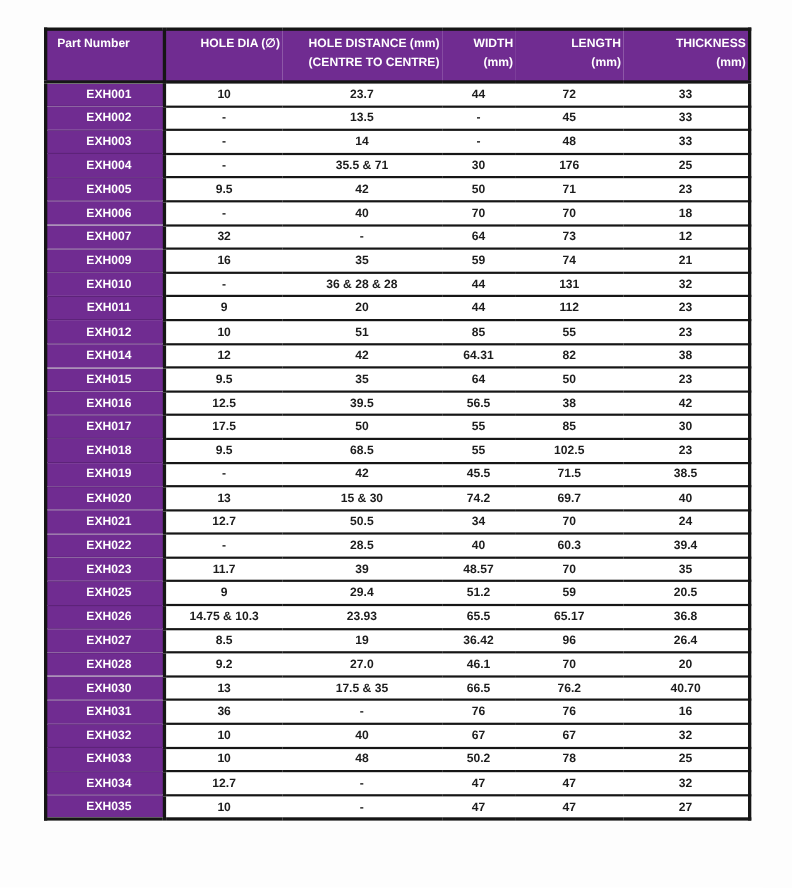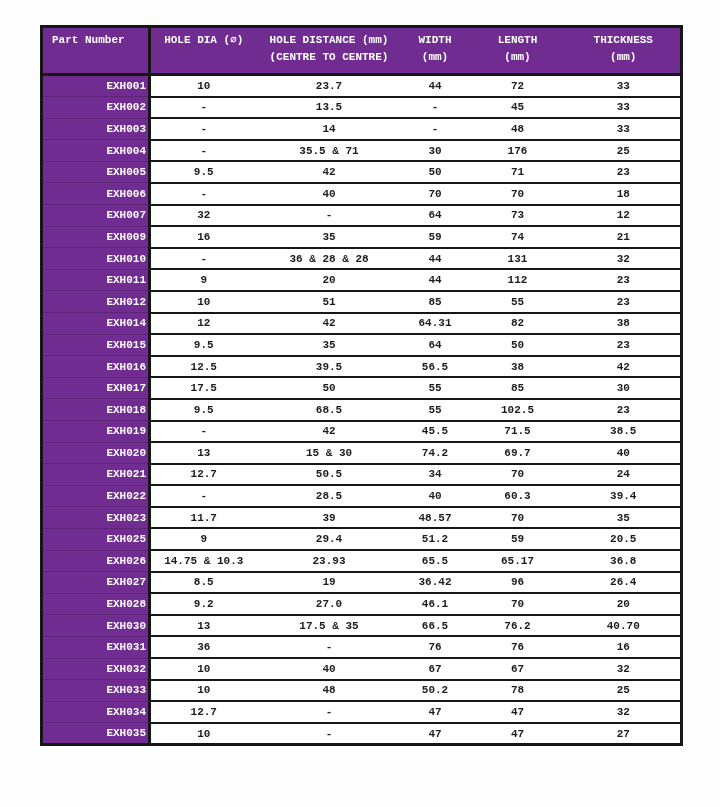--- a/index.html
+++ b/index.html
@@ -5,21 +5,21 @@
   html, body {
     margin: 0;
     padding: 0;
     background: #ffffff;
   }
   .page {
     position: relative;
     width: 720px;
     height: 807px;
     background: #fdfdfd;
-    font-family: Liberation Mono, monospace;
+    font-family: Liberation Sans, sans-serif;
     overflow: hidden;
   }
   table.parts {
     position: absolute;
     left: 40px;
     top: 25px;
     width: 640px;
     border-collapse: collapse;
     table-layout: fixed;
     border: 3px solid #161616;
@@ -32,21 +32,21 @@
   col.c-thick { width: 115px; }
 
   thead th {
     background: #702c91;
     color: #ffffff;
     font-size: 11px;
     font-weight: bold;
     line-height: 1.55;
     vertical-align: top;
     padding: 4px 2px 3px 2px;
-    text-align: center;
+    text-align: right;
     border-bottom: 3px solid #161616;
     height: 38px;
   }
   thead th.part-h {
     text-align: left;
     padding-left: 9px;
   }
   thead th.part-h,
   tbody td.part {
     border-right: 3px solid #161616;
@@ -55,21 +55,21 @@
     font-size: 11px;
     font-weight: bold;
     height: 19.6px;
     padding: 0 2px;
     white-space: nowrap;
     overflow: hidden;
   }
   tbody td.part {
     background: #702c91;
     color: #ffffff;
-    text-align: right;
+    text-align: center;
     padding-left: 9px;
     border-top: 1px solid #5d2379;
   }
   tbody td.data {
     background: #ffffff;
     color: #1c1c1c;
     text-align: center;
     border-top: 2px solid #161616;
   }
   tbody tr:first-child td { border-top: 0; }

